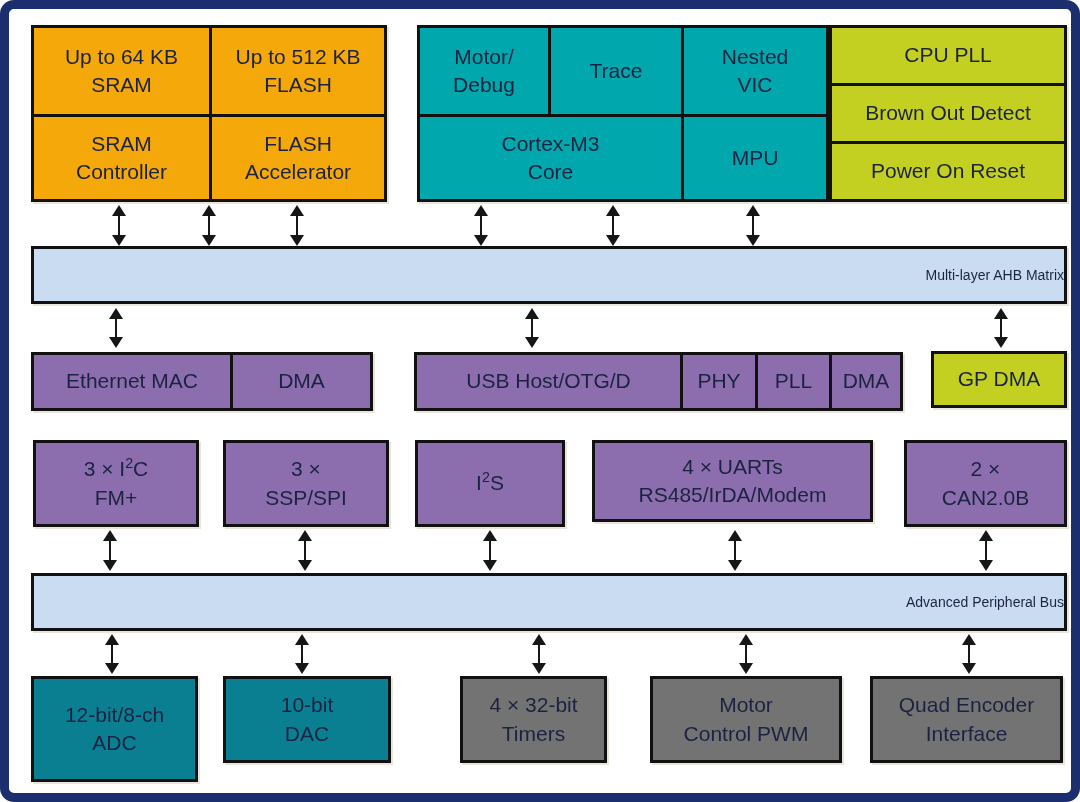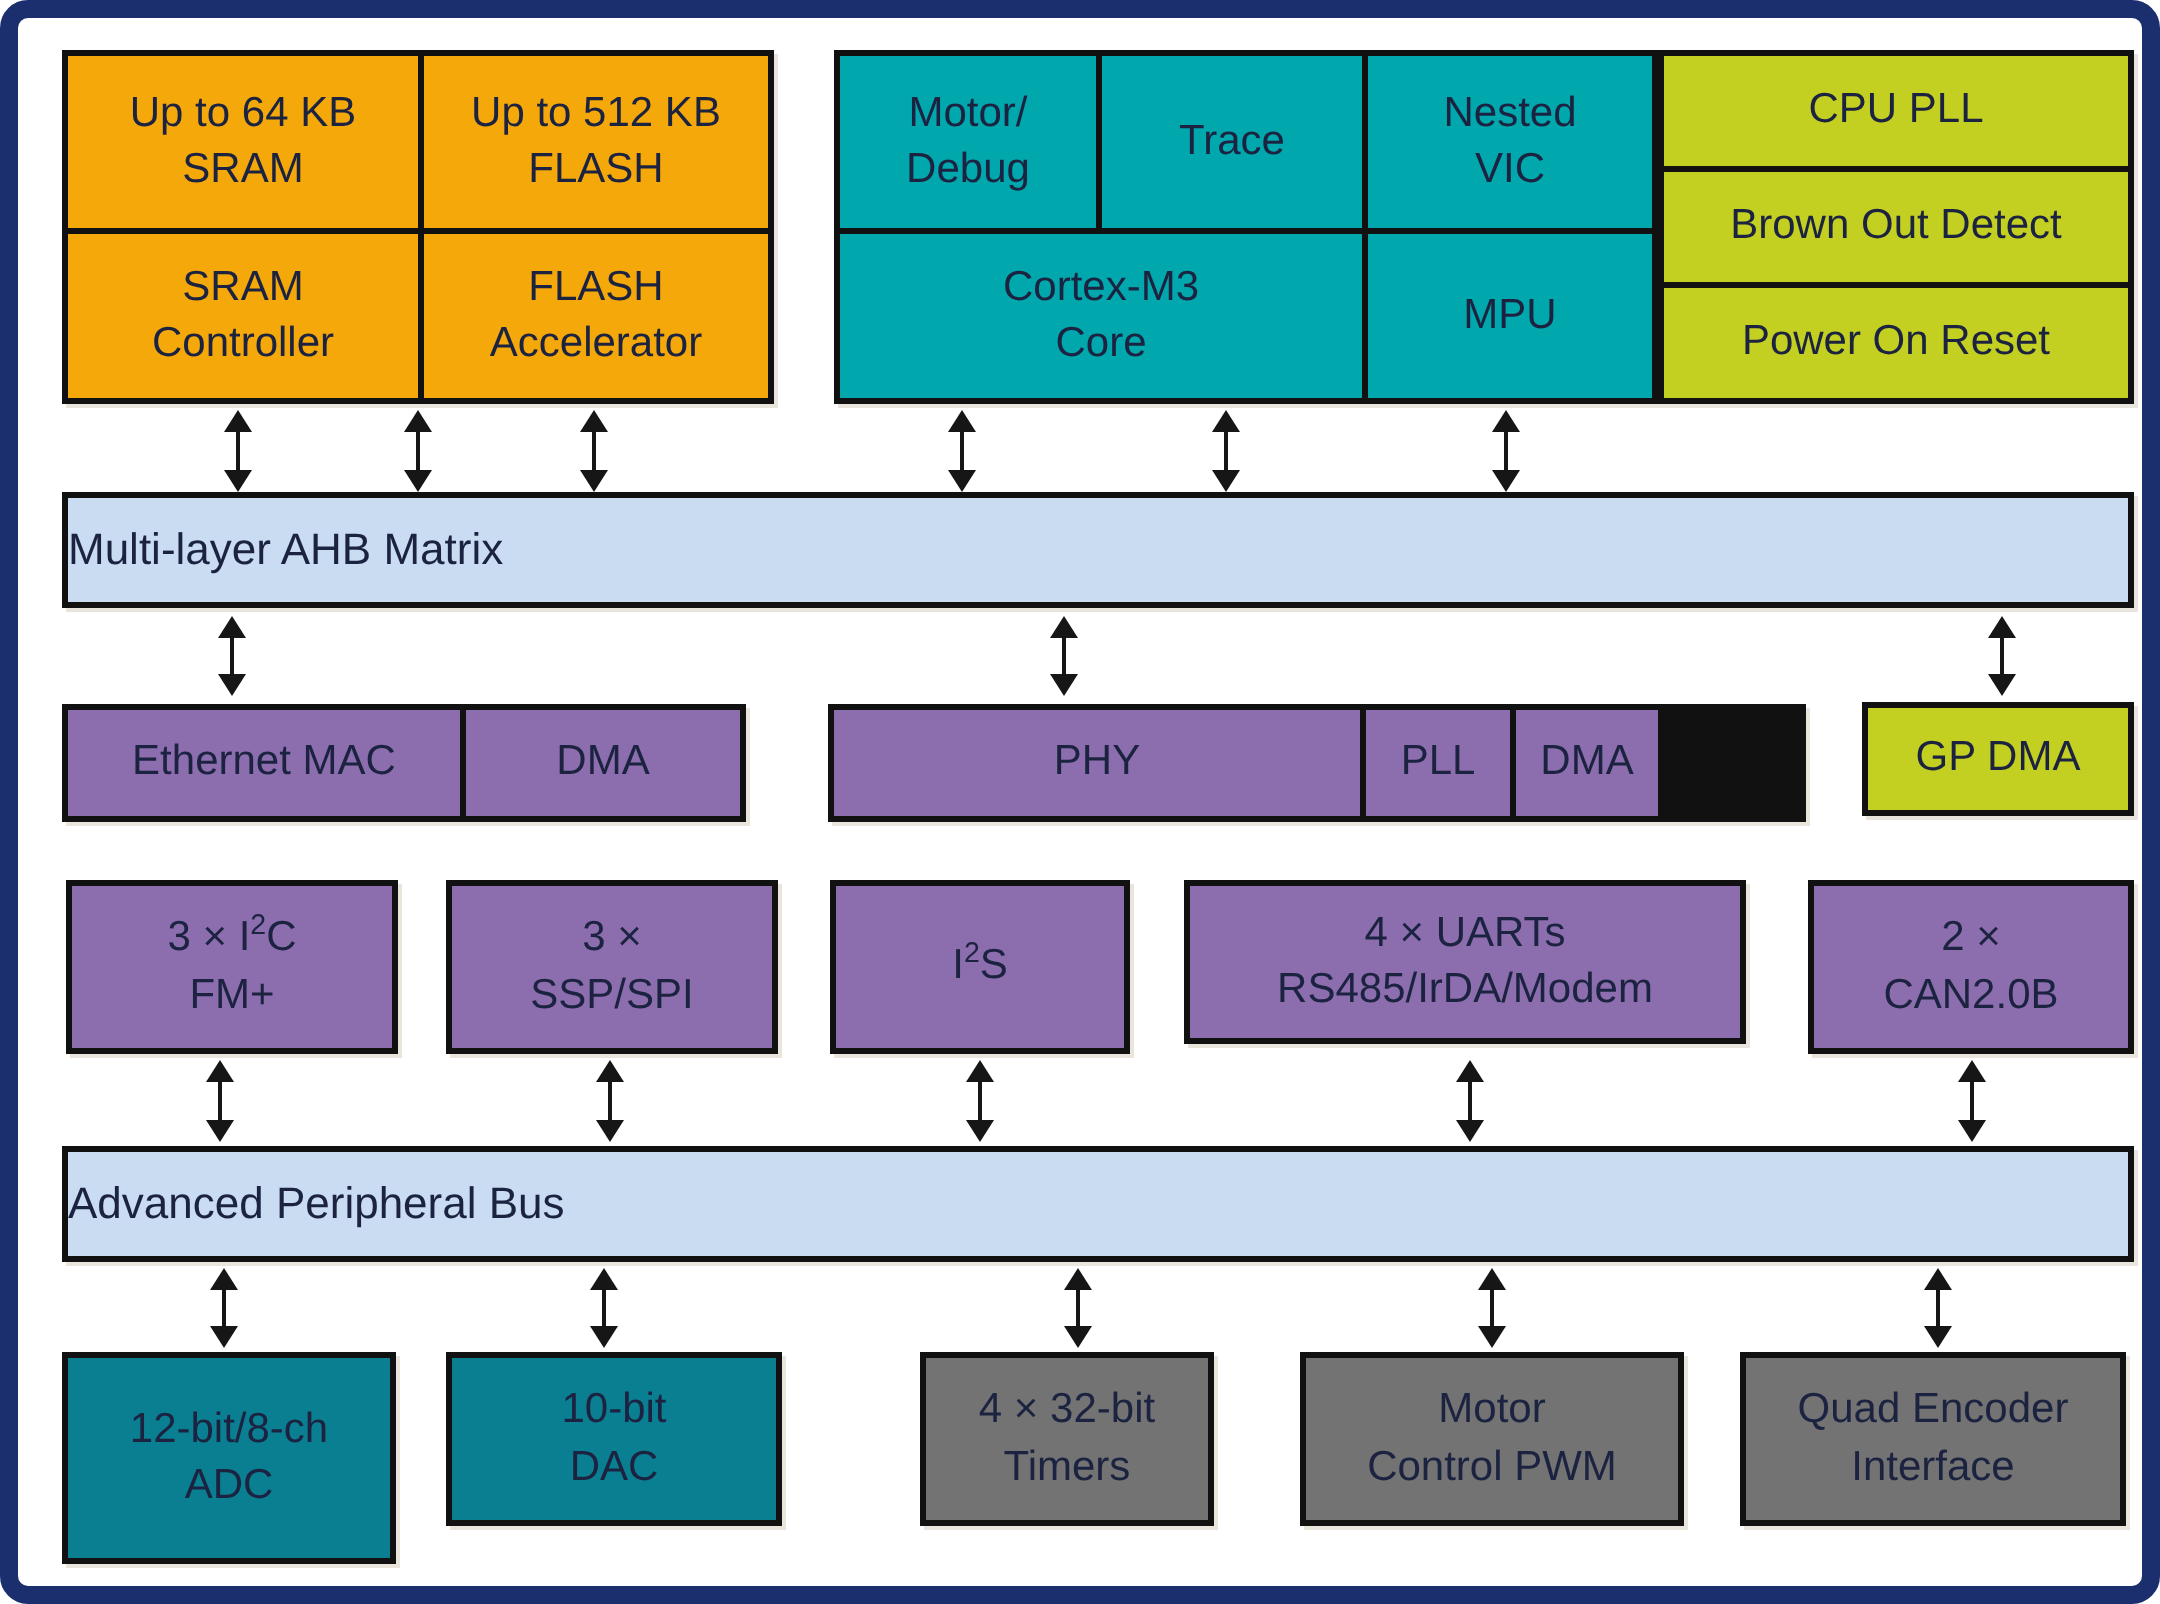--- a/index.html
+++ b/index.html
@@ -40,22 +40,22 @@
     align-items: center; justify-content: center;
     text-align: center;
     font-size: 21px; line-height: 1.34;
     color: #1c2340;
     box-shadow: 2px 2px 0 rgba(185,168,140,0.30);
   }
   .bus {
     position: absolute;
     box-sizing: border-box;
     border: 3px solid #111111;
-    display: flex; align-items: center; justify-content: flex-start;
-    font-size: 22px;
+    display: flex; align-items: center; justify-content: flex-end;
+    font-size: 14px;
     color: #1c2340;
     background: #c9dcf2;
     box-shadow: 2px 2px 0 rgba(185,168,140,0.30);
   }
   .orange   { background: #f5a80a; }
   .teal     { background: #00a7ad; }
   .green    { background: #c3d021; }
   .purple   { background: #8c6dae; }
   .darkteal { background: #0b7f92; }
   .blue     { background: #737373; }
@@ -165,20 +165,23 @@
     <div class="cell purple">
       <span class="line">Ethernet MAC</span>
     </div>
     <div class="cell purple">
       <span class="line">DMA</span>
     </div>
   </div>
 
   <div class="group" style="left:405px; top:343px; width:489px; height:59px; grid-template-columns:263px 72px 71px 1fr; grid-template-rows:1fr;">
     <div class="cell purple">
+      <span class="line">USB Host/OTG/D</span>
+    </div>
+    <div class="cell purple">
       <span class="line">PHY</span>
     </div>
     <div class="cell purple">
       <span class="line">PLL</span>
     </div>
     <div class="cell purple">
       <span class="line">DMA</span>
     </div>
   </div>
 

